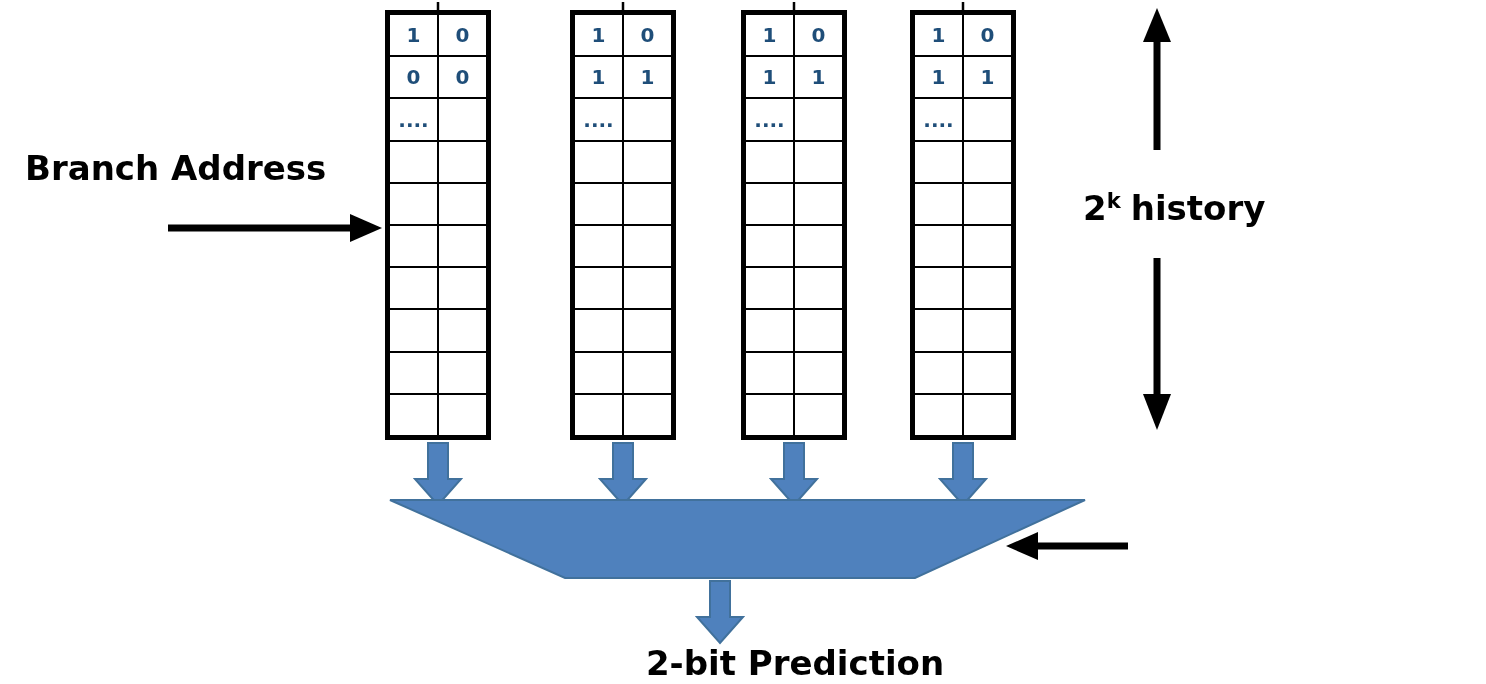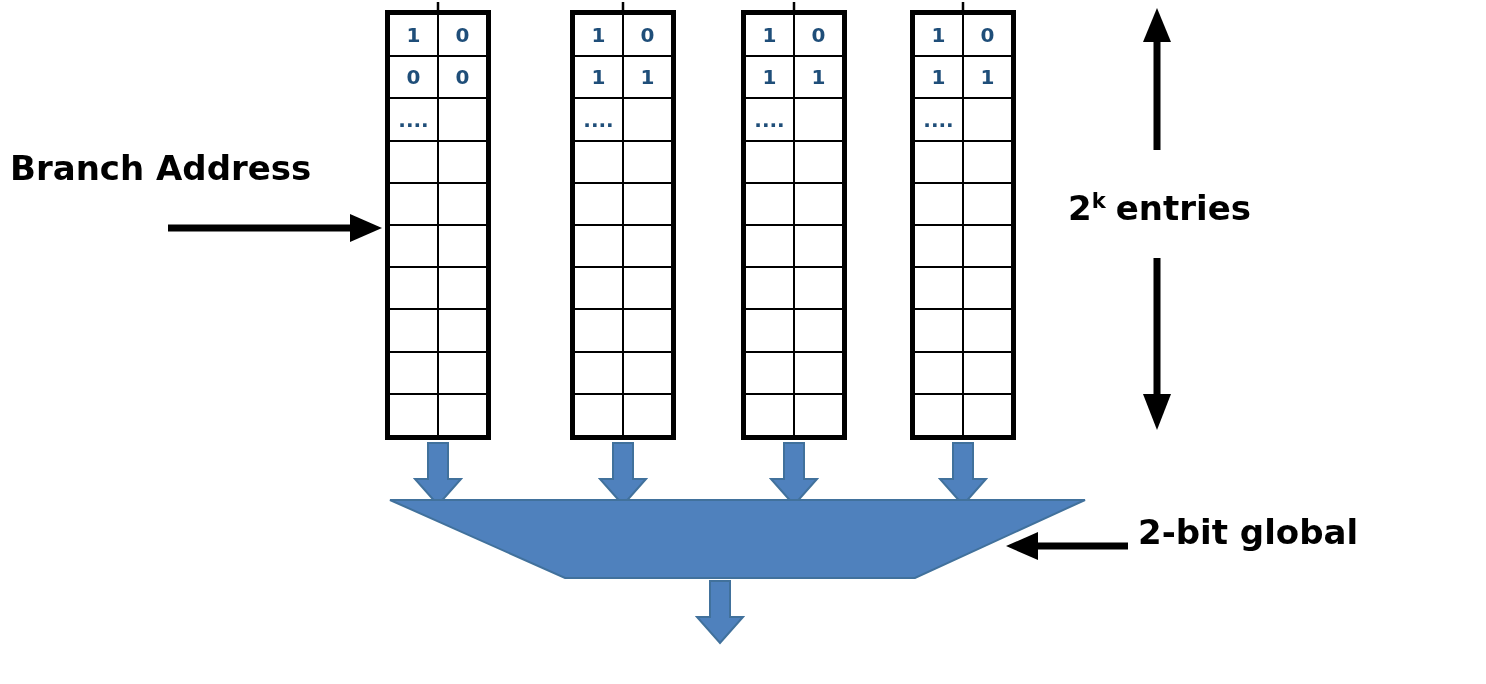--- a/index.html
+++ b/index.html
@@ -46,20 +46,21 @@
     overflow: hidden;
   }
   .pht-cell.left { border-right: 2px solid #000; }
   
   .label {
     position: absolute;
     color: #000;
     font-weight: bold;
     white-space: nowrap;
     z-index: 3;
+    margin-left: 15px;
   }
   .branch-address { left: 10px; top: 148px; font-size: 34px; line-height: 41px; }
   .entries       { left: 1068px; top: 188px; font-size: 34px; }
   .entries sup   { font-size: 0.62em; vertical-align: super; }
   .entries .rest { margin-left: 10px; }
   .history       { left: 1138px; top: 510px; font-size: 34px; line-height: 44px; }
   .prediction    { left: 555px; top: 643px; width: 450px; text-align: center; font-size: 34px; }
 </style>
 </head>
 <body>
@@ -270,21 +271,21 @@
         <div class="pht-cell left"></div>
         <div class="pht-cell"></div>
       </div>
     </div>
 
   <div class="label branch-address">
     <div>Branch Address</div>
   </div>
 
   <div class="label entries">
-    <span>2</span><sup>k</sup><span class="rest">entries</span>
+    <span>2</span><sup>k</sup><span class="rest">history</span>
   </div>
 
   <div class="label history">
-    <div>2-bit global</div>
   </div>
 
+  <div class="label prediction">2-bit Prediction</div>
 
 </div>
 
 </body></html>

